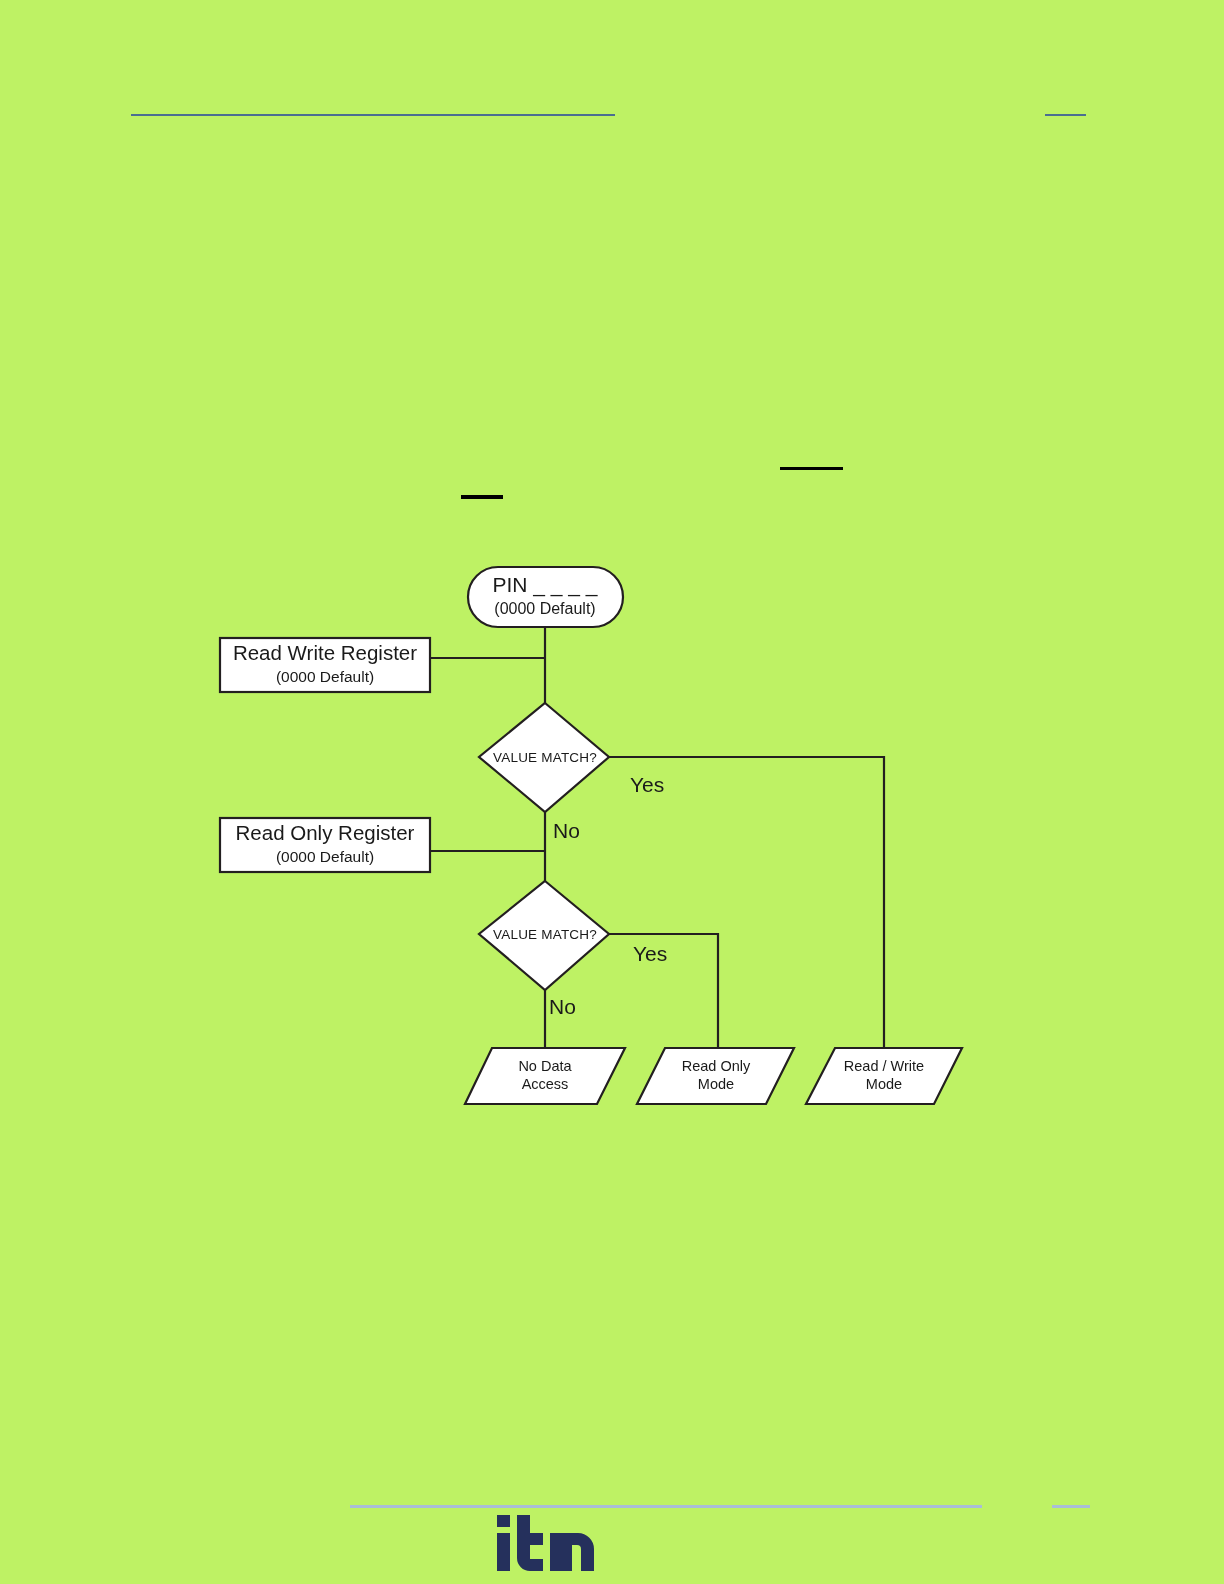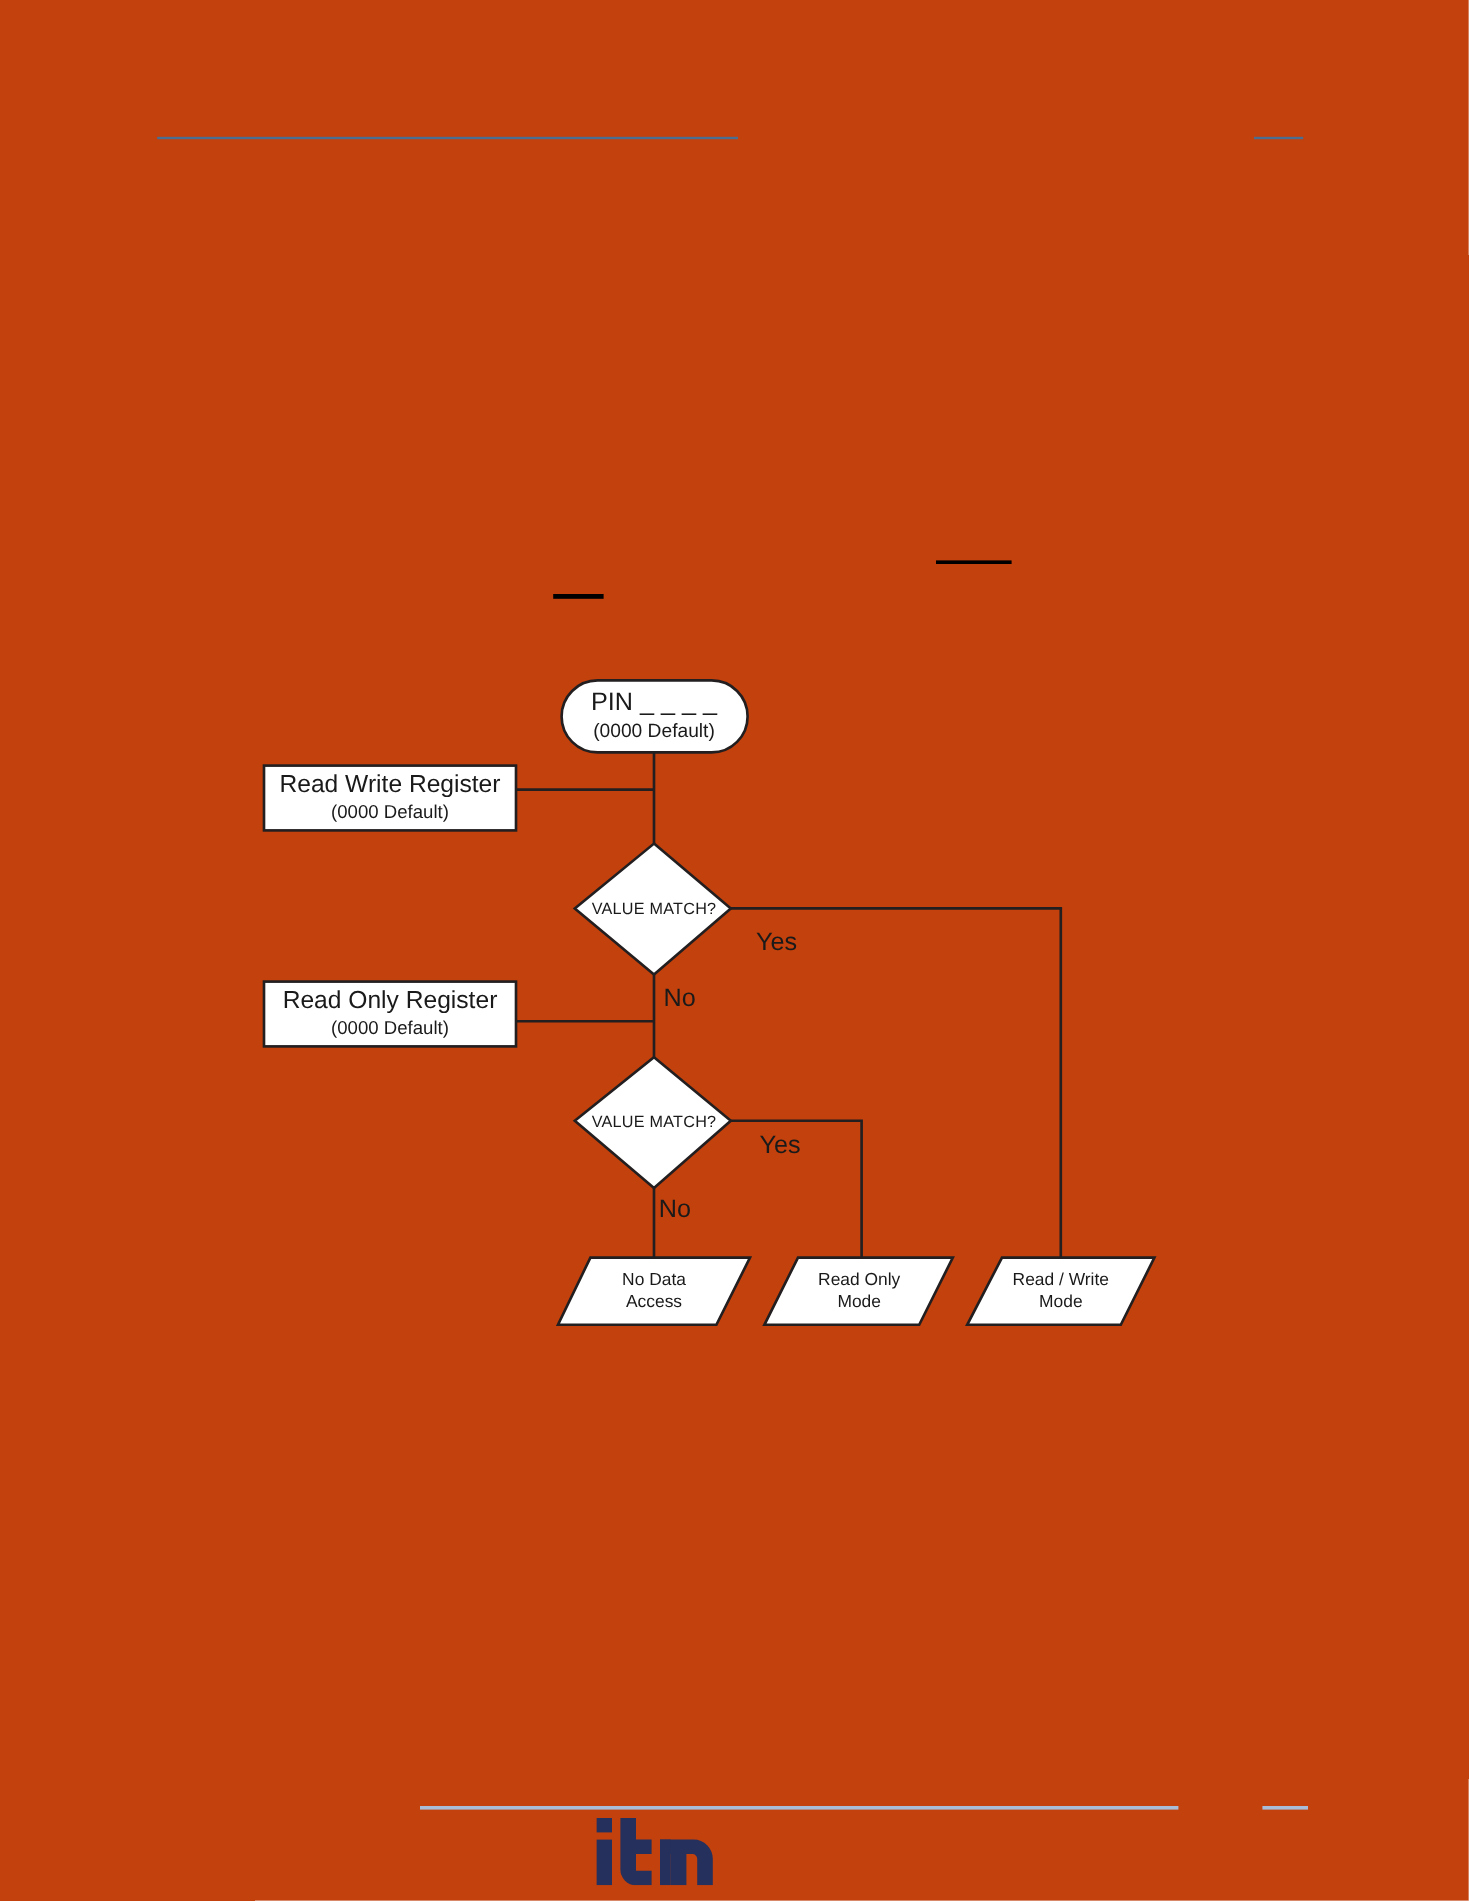--- a/index.html
+++ b/index.html
@@ -8,21 +8,21 @@
     background: #ffffff;
   }
   body {
     font-family: "Liberation Sans", sans-serif;
     color: #1a1a1a;
   }
   #page {
     position: relative;
     width: 1224px;
     height: 1584px;
-    background: #c2410c;
+    background: #bef264;
     overflow: hidden;
   }
 
   
   .rule {
     position: absolute;
     background: #4a6e91;
   }
   .rule-light {
     position: absolute;

